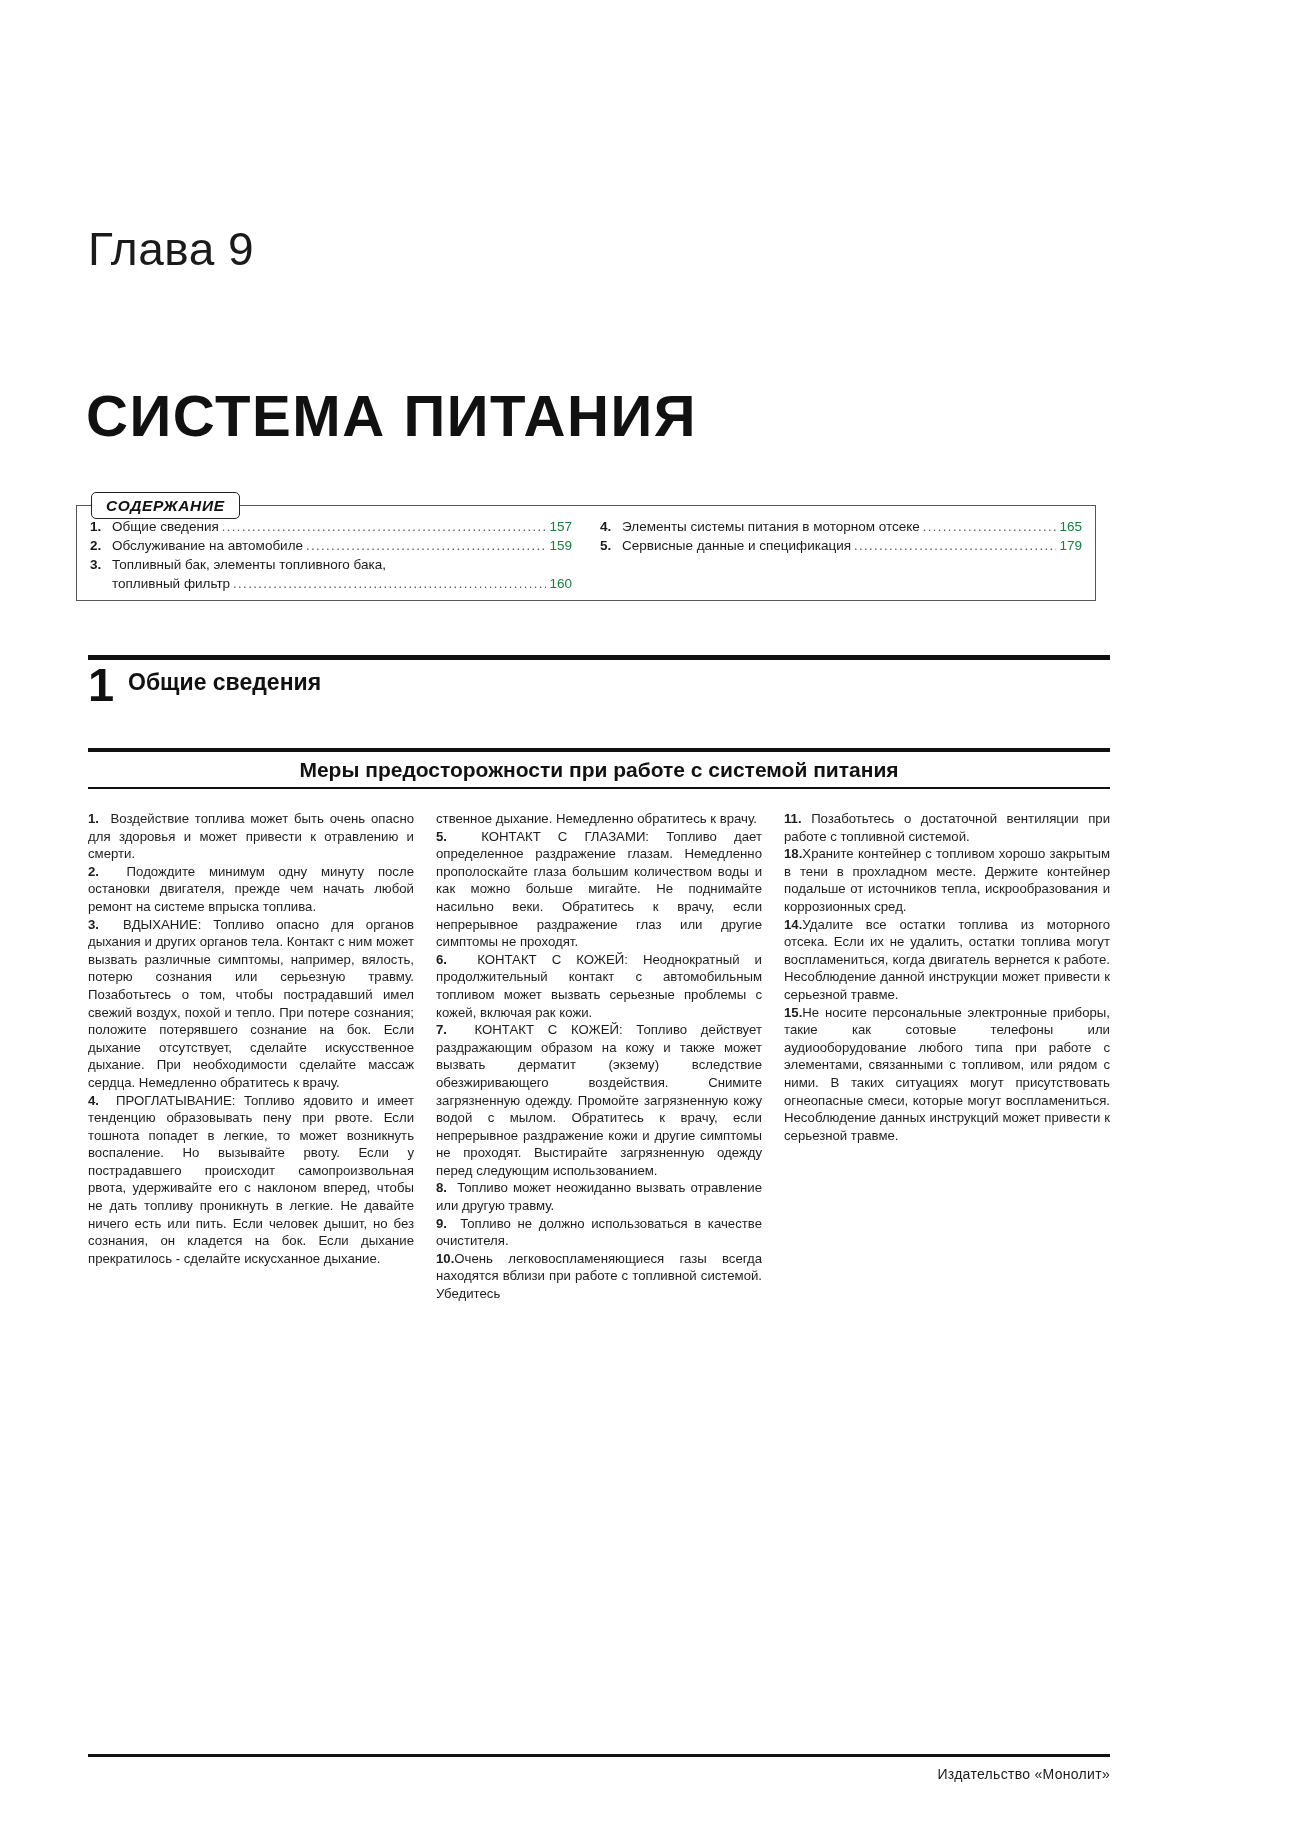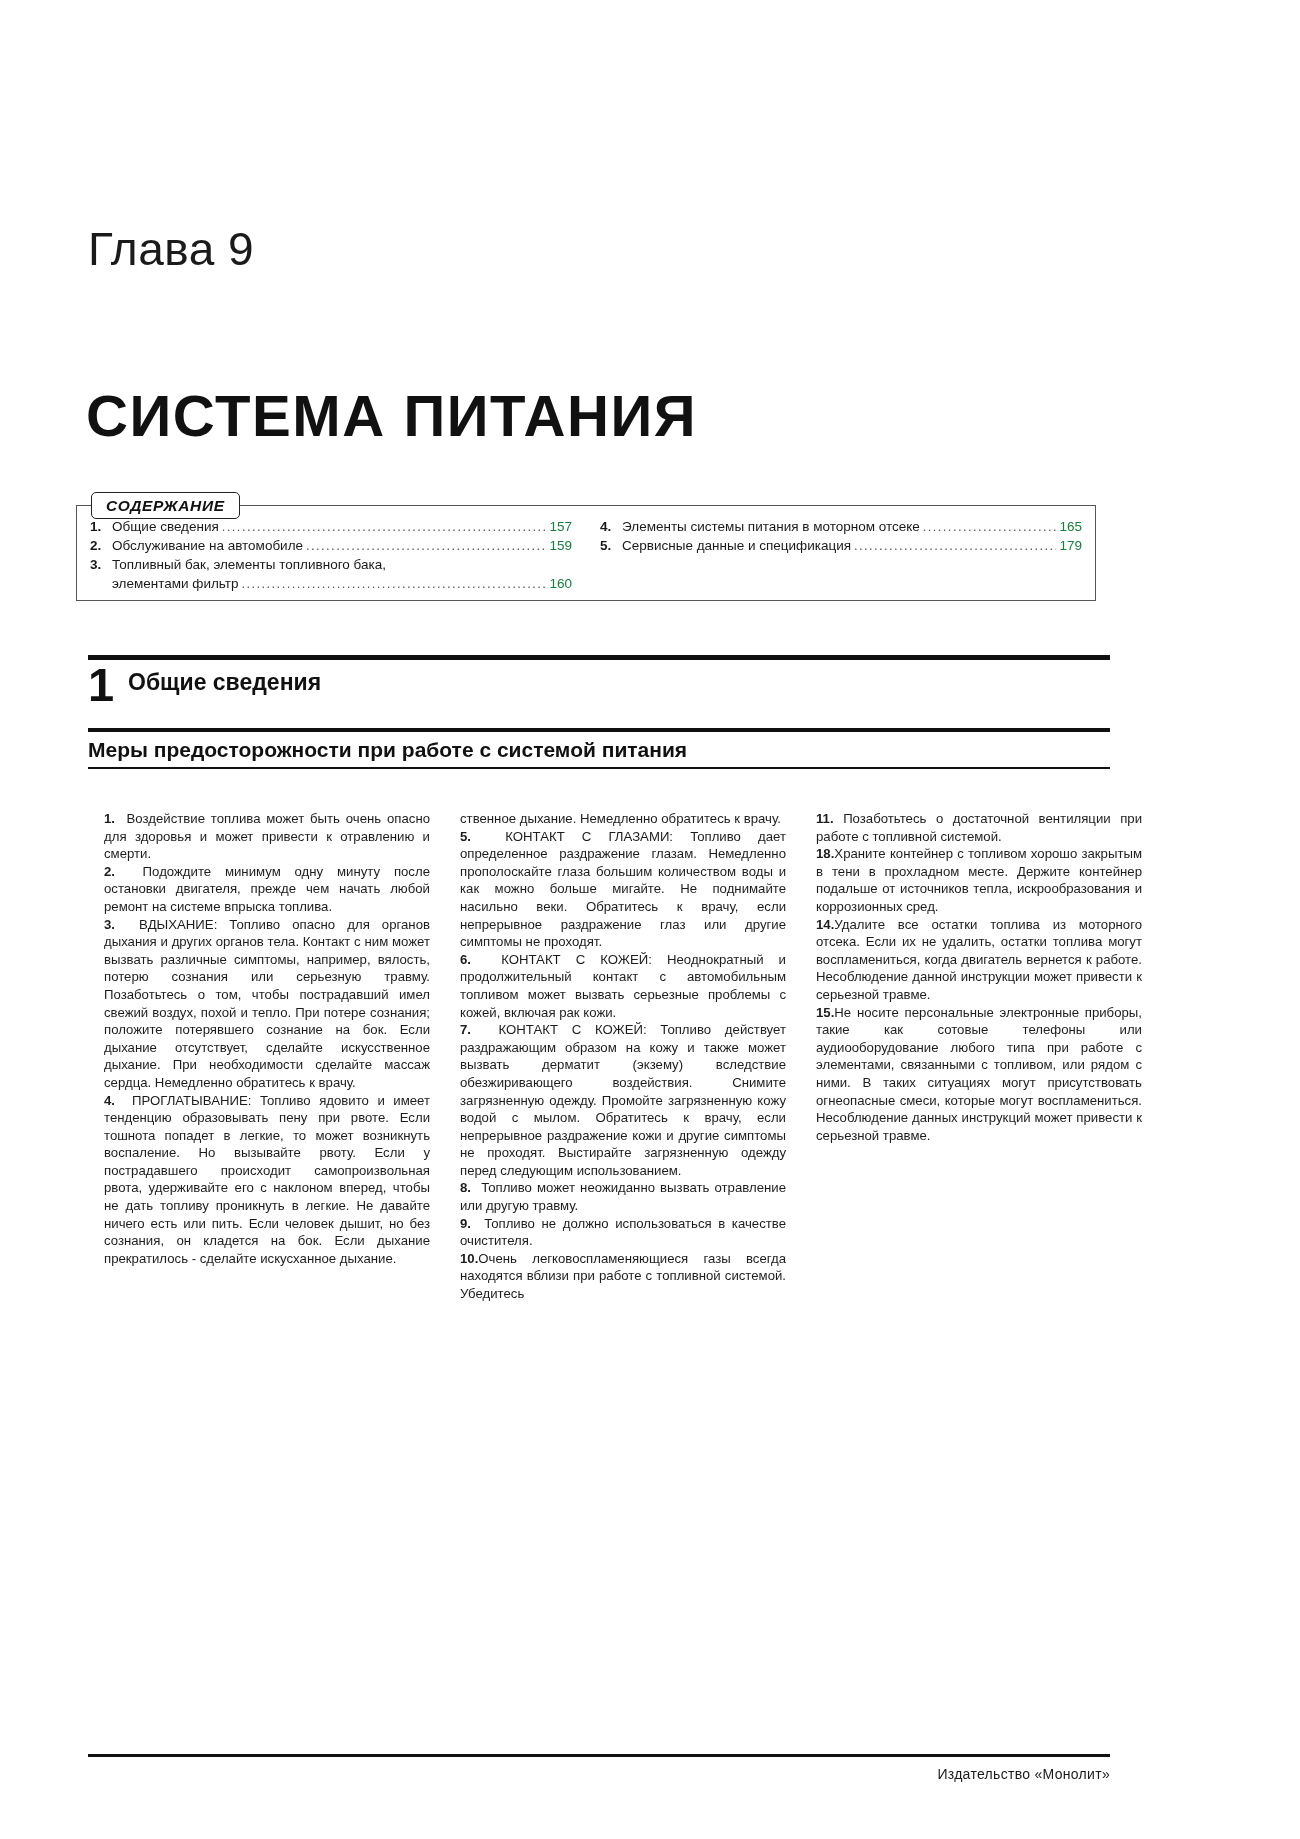--- a/index.html
+++ b/index.html
@@ -174,22 +174,23 @@
     font-weight: bold;
     color: #111;
     padding-top: 4px;
     white-space: nowrap;
   }
 
   
   .sub-head {
     position: absolute;
     left: 88px;
-    top: 728px;
-    width: 1022px;
+    top: 748px;
+    width: 1022px;
+    text-align: center;
   }
   .sub-rule {
     width: 1022px;
     height: 4px;
     background: #111;
   }
   .sub-title {
     margin-top: 6px;
     font-size: 21px;
     font-weight: bold;
@@ -199,25 +200,25 @@
   .sub-rule-bottom {
     width: 1022px;
     height: 2px;
     background: #111;
     margin-top: 5px;
   }
 
   
   .columns {
     position: absolute;
-    left: 104px;
+    left: 88px;
     top: 810px;
     width: 1022px;
     display: flex;
-    gap: 30px;
+    gap: 22px;
   }
   .col {
     width: 326px;
     flex: 0 0 326px;
   }
   .para {
     font-size: 13.2px;
     line-height: 17.6px;
     color: #1d1d1d;
     text-align: justify;
@@ -288,21 +289,21 @@
         <div class="toc-item">
           <span class="toc-num">3.</span>
           <span class="toc-body">
             <span class="toc-text">Топливный бак, элементы топливного бака,</span>
           </span>
         </div>
 
         <div class="toc-item cont">
           <span class="toc-num">&nbsp;</span>
           <span class="toc-body">
-            <span class="toc-text">элементами фильтр</span>
+            <span class="toc-text">топливный фильтр</span>
             <span class="toc-dots">.................................................................................</span>
             <span class="toc-page">160</span>
           </span>
         </div>
 
       </div>
 
       <div class="toc-col">
 
         <div class="toc-item">

